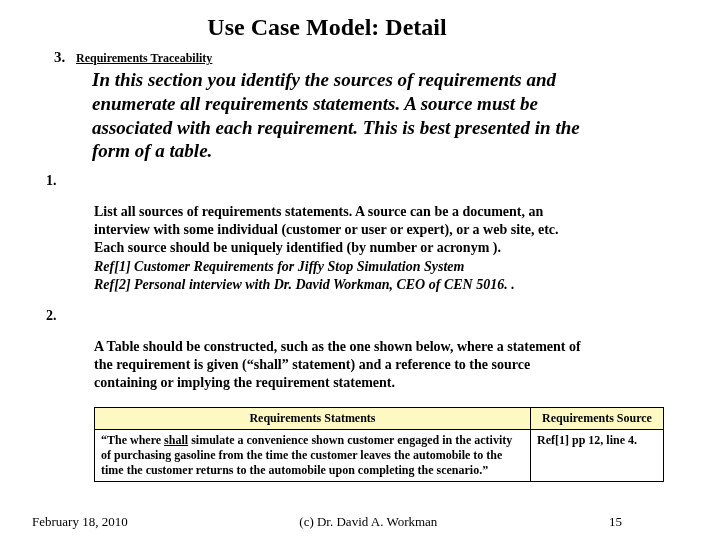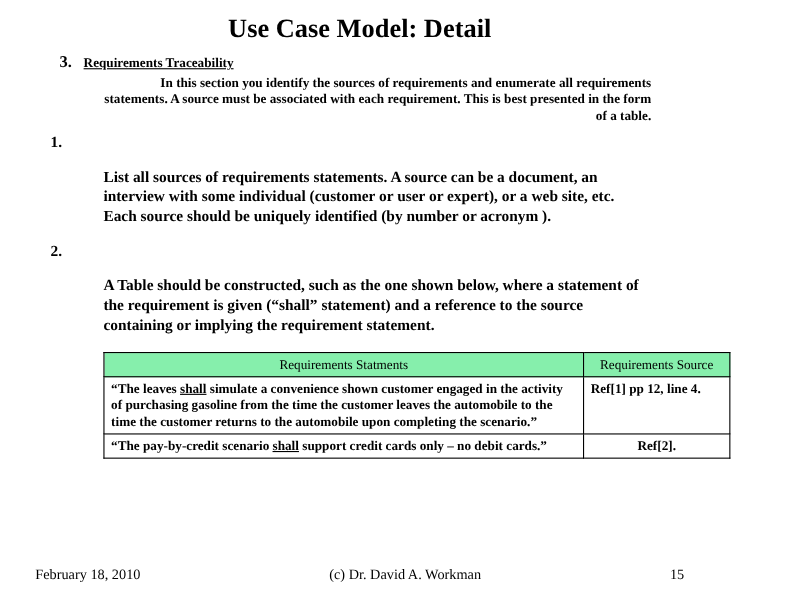--- a/index.html
+++ b/index.html
@@ -35,25 +35,25 @@
     font-weight: bold;
     font-size: 15px;
     width: 22px;
   }
   .sec-heading {
     font-weight: bold;
     font-size: 12px;
     text-decoration: underline;
   }
   .sec-intro {
+    font-style: italic;
     font-weight: bold;
-    font-size: 12px;
+    font-size: 19px;
     margin: 2px 30px 10px 60px;
     line-height: 1.25;
-    text-align: right;
   }
   .item {
     display: flex;
     margin: 0 30px 14px 14px;
   }
   .item-num {
     font-weight: bold;
     font-size: 14px;
     width: 48px;
     flex-shrink: 0;
@@ -73,22 +73,22 @@
     width: 570px;
     margin: 4px 0 0 62px;
     font-size: 12px;
   }
   table.req th, table.req td {
     border: 1.5px solid #000;
     padding: 3px 6px;
     vertical-align: top;
   }
   table.req th {
-    background: #86efac;
-    font-weight: normal;
+    background: #fef9c3;
+    font-weight: bold;
     text-align: center;
   }
   table.req td {
     font-weight: bold;
   }
   .shall {
     text-decoration: underline;
     margin-top: 34px;
   }
   .src-col {
@@ -119,49 +119,45 @@
   <div class="sec-line">
     <span class="sec-num">3.</span>
     <span class="sec-heading">Requirements Traceability</span>
   </div>
   <div class="sec-intro">In this section you identify the sources of requirements and enumerate all requirements statements.  A source must be associated with each requirement. This is best presented in the form of a table.</div>
 
   <div class="item">
     <div class="item-num">1.</div>
     <div class="item-body">
       <span>List all sources of requirements statements.  A source can be a document, an interview with some individual (customer or user or expert), or a web site, etc.  Each source should be uniquely identified (by number or acronym ).</span><br>
+      <span class="refs" style="white-space:pre-line;">Ref[1]  Customer Requirements for Jiffy Stop Simulation System
+Ref[2]  Personal interview with Dr. David Workman, CEO of CEN 5016. .</span>
     </div>
   </div>
 
   <div class="item">
     <div class="item-num">2.</div>
     <div class="item-body">
       <span>A Table should be constructed, such as the one shown below, where a statement of the requirement is given (“shall” statement) and a reference to the source containing or implying the requirement statement.</span>
     </div>
   </div>
 
   <table class="req">
     <thead>
       <tr>
         <th>Requirements Statments</th>
         <th class="src-col">Requirements Source</th>
       </tr>
     </thead>
     <tbody>
       <tr>
         <td>
-          <span>“The leaves </span><span class="shall">shall</span><span> simulate a convenience shown customer  engaged in the activity of purchasing gasoline from the time the customer leaves the automobile to the time the customer returns to the automobile upon completing the scenario.”</span>
+          <span>“The where </span><span class="shall">shall</span><span> simulate a convenience shown customer  engaged in the activity of purchasing gasoline from the time the customer leaves the automobile to the time the customer returns to the automobile upon completing the scenario.”</span>
         </td>
         <td class="src-col">Ref[1] pp 12, line 4.</td>
-      </tr>
-      <tr>
-        <td>
-          <span>“The pay-by-credit scenario </span><span class="shall">shall</span><span> support credit cards only – no debit cards.”</span>
-        </td>
-        <td class="src-col src-center">Ref[2].</td>
       </tr>
     </tbody>
   </table>
 
   <div class="footer">
     <span>February 18, 2010</span>
     <span>(c) Dr. David A. Workman</span>
     <span>15</span>
   </div>
 

